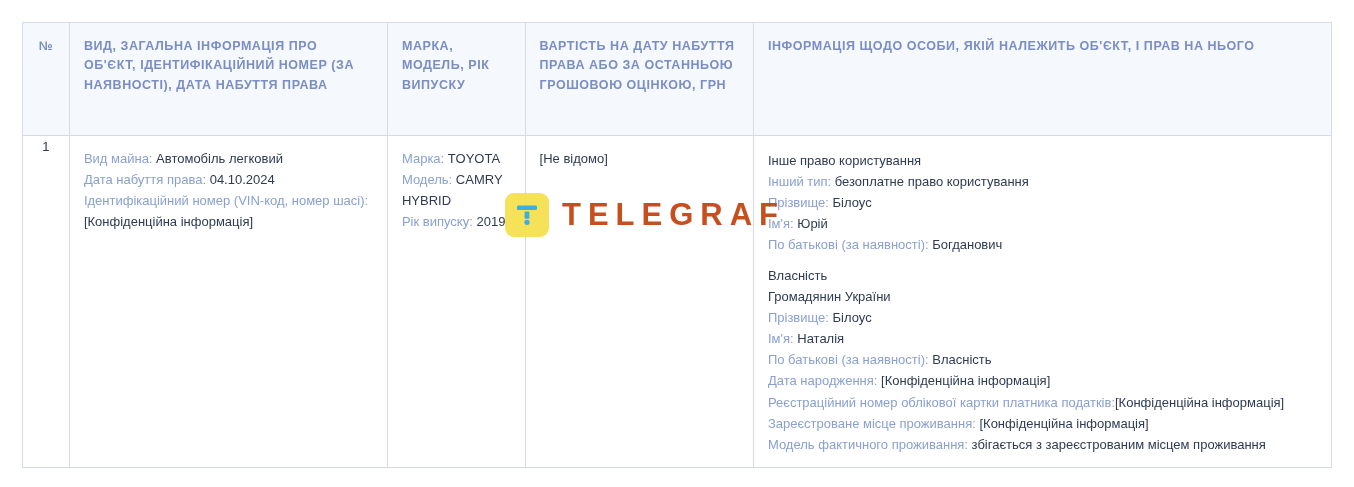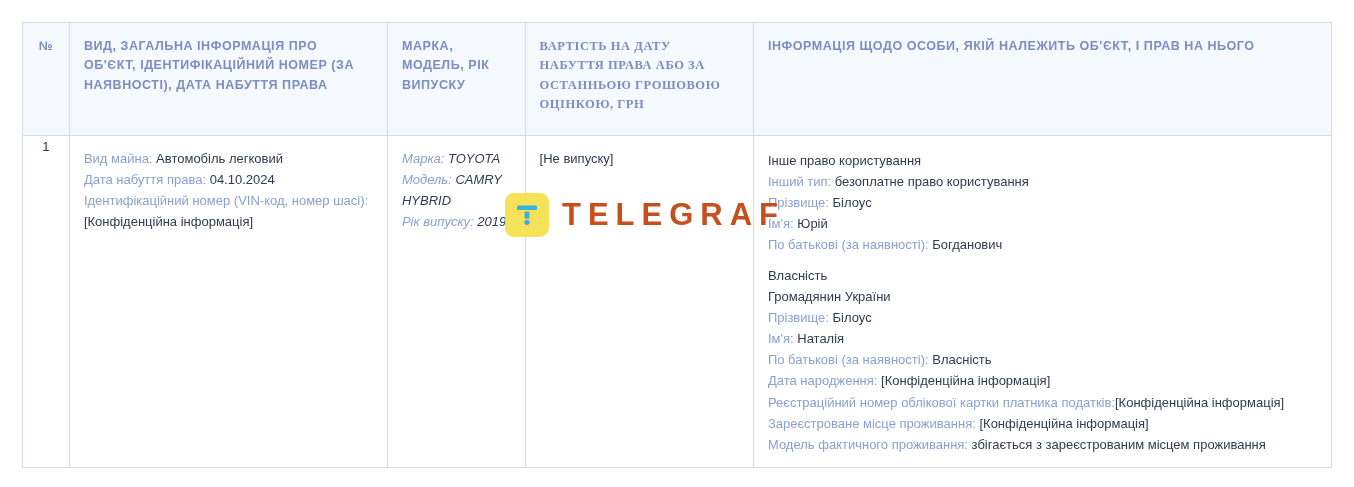--- a/index.html
+++ b/index.html
@@ -44,39 +44,39 @@
   }
   th.col-num {
     width: 46px;
     text-align: center;
     padding-left: 0;
     padding-right: 0;
     letter-spacing: 0.3px;
   }
   th.col-kind  { width: 312px; }
   th.col-brand { width: 135px; }
-  th.col-value { width: 224px; font-family: Liberation Serif, serif; }
+  th.col-value { width: 224px; }
   th.col-owner { width: 567px; }
 
   tbody td {
     font-size: 13px;
     color: #2f3b52;
     line-height: 1.62;
     padding: 12px 14px;
     height: 325px;
   }
   td.cell-num {
     text-align: center;
     vertical-align: middle;
     color: #2f3b52;
     font-size: 13px;
     padding: 0;
   }
   td.cell-kind { vertical-align: middle; }
-  td.cell-brand { vertical-align: middle; font-style: italic; }
+  td.cell-brand { vertical-align: middle; }
   td.cell-value { vertical-align: middle; }
   td.cell-owner { vertical-align: top; padding-top: 14px; }
 
   .lbl {
     color: #8aa0d0;
   }
   .val {
     color: #2f3b52;
   }
   .line {
@@ -158,21 +158,21 @@
           <div class="line">
             <span class="lbl">Модель:</span>
             <span class="val">CAMRY HYBRID</span>
           </div>
           <div class="line">
             <span class="lbl">Рік випуску:</span>
             <span class="val">2019</span>
           </div>
         </td>
 
-        <td class="cell-value">[Не випуску]</td>
+        <td class="cell-value">[Не відомо]</td>
 
         <td class="cell-owner">
           <div>
             <div class="line">
               <span class="lbl"></span>
               <span class="val">Інше право користування</span>
             </div>
             <div class="line">
               <span class="lbl">Інший тип:</span>
               <span class="val">безоплатне право користування</span>

